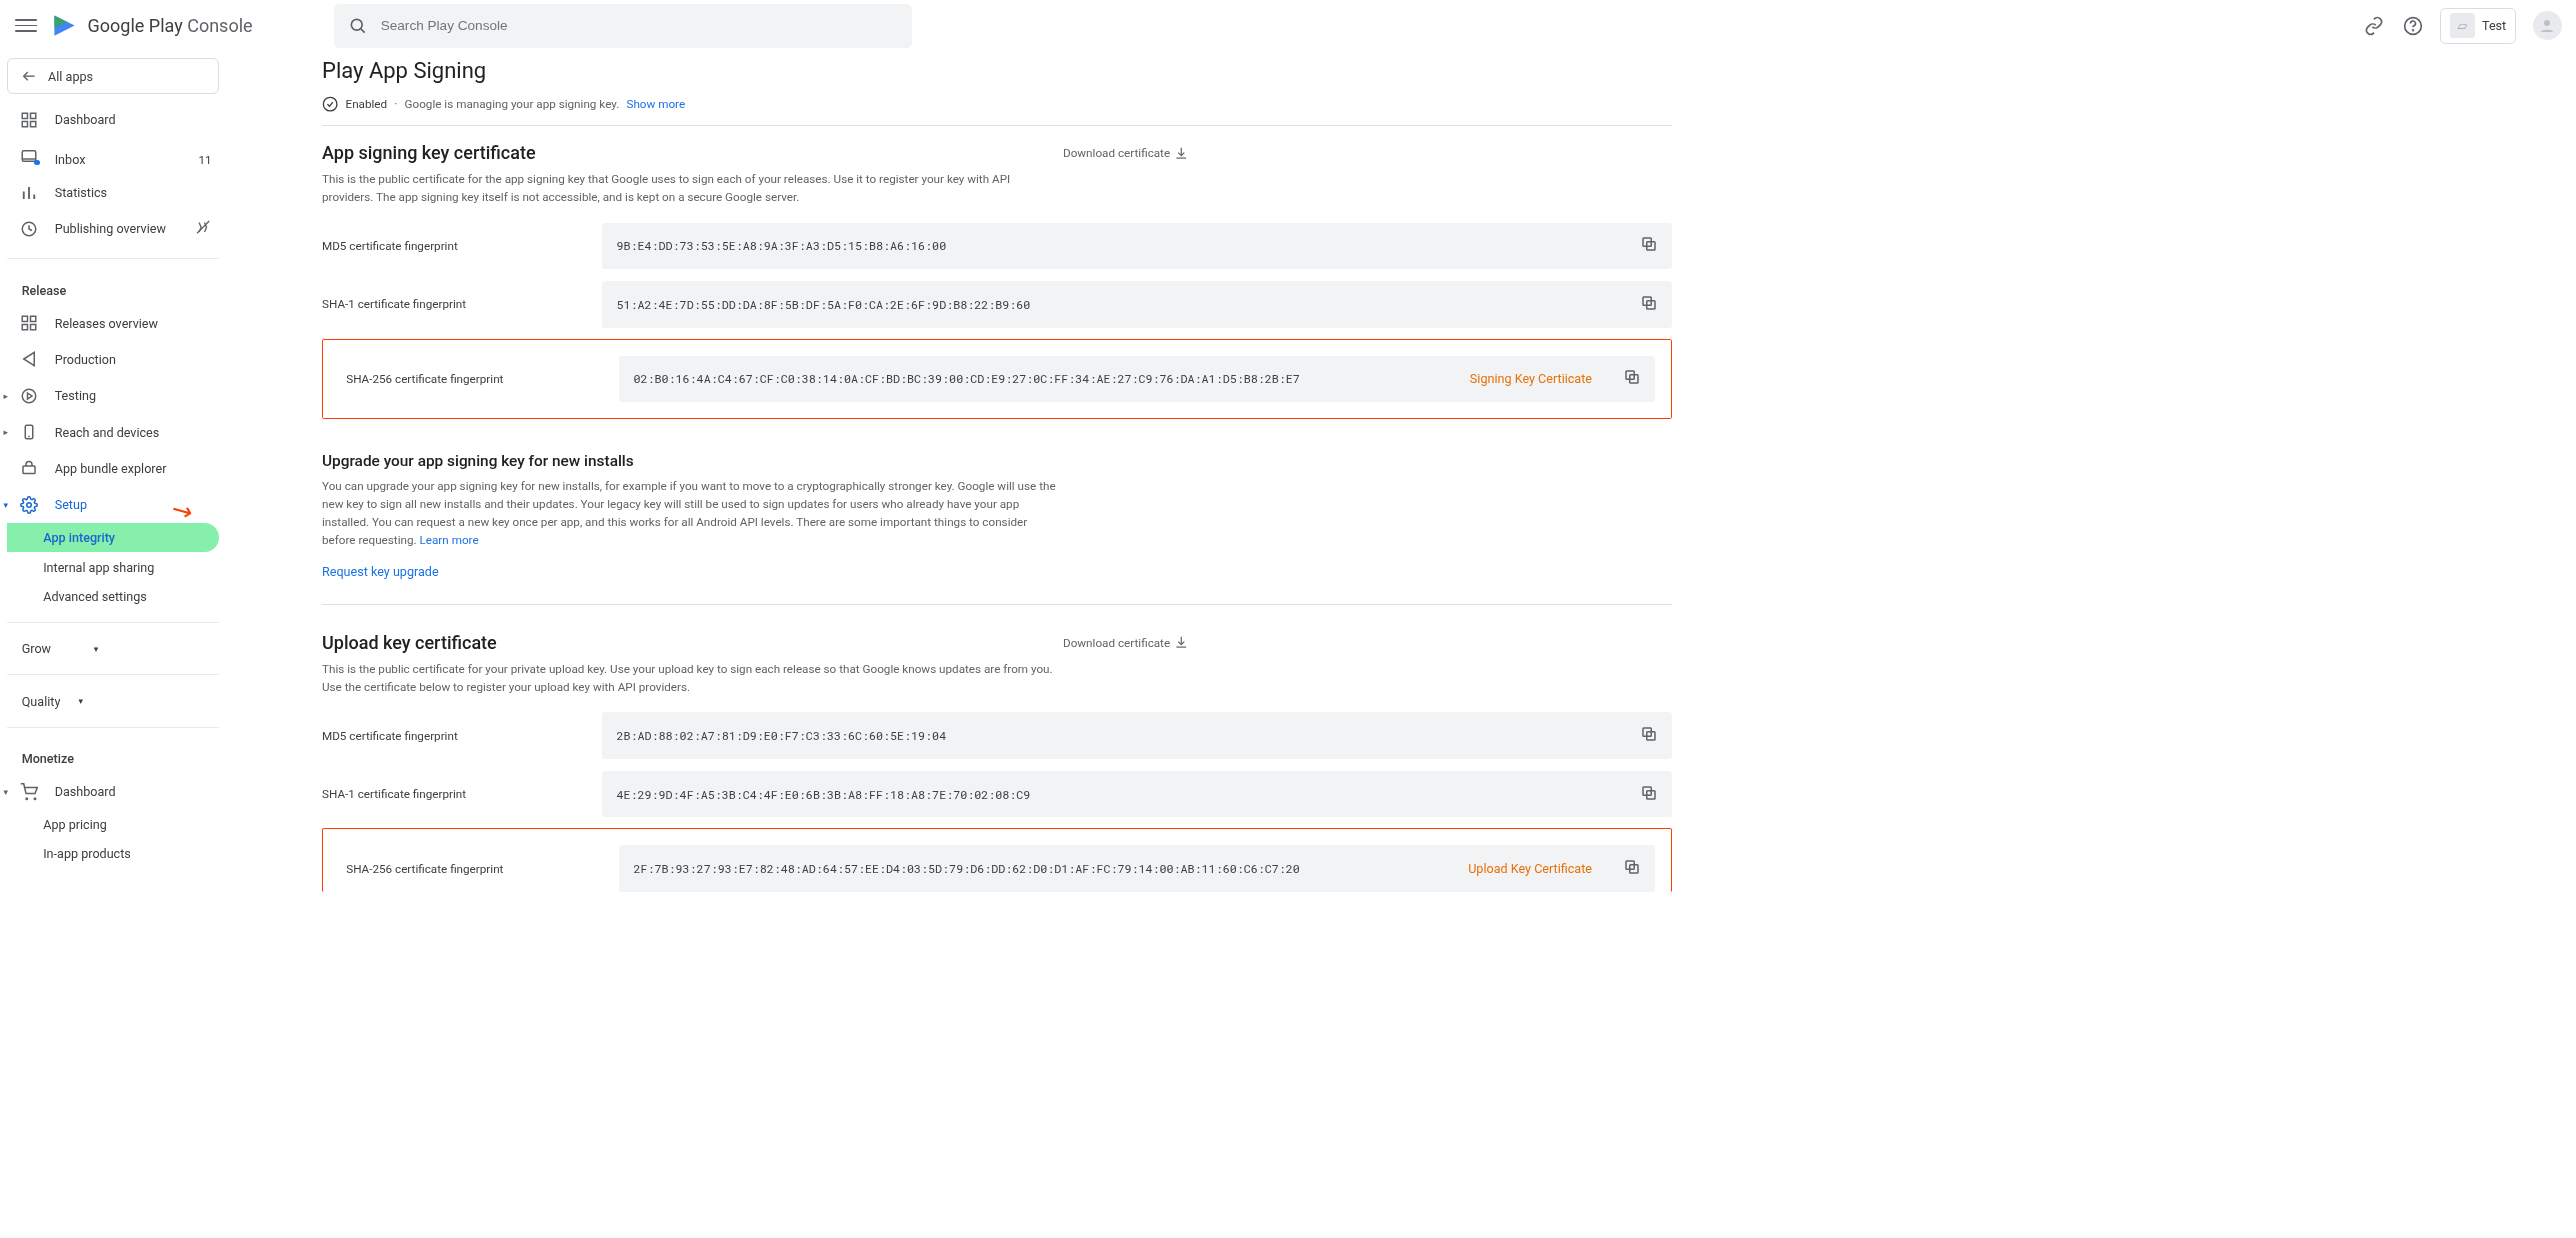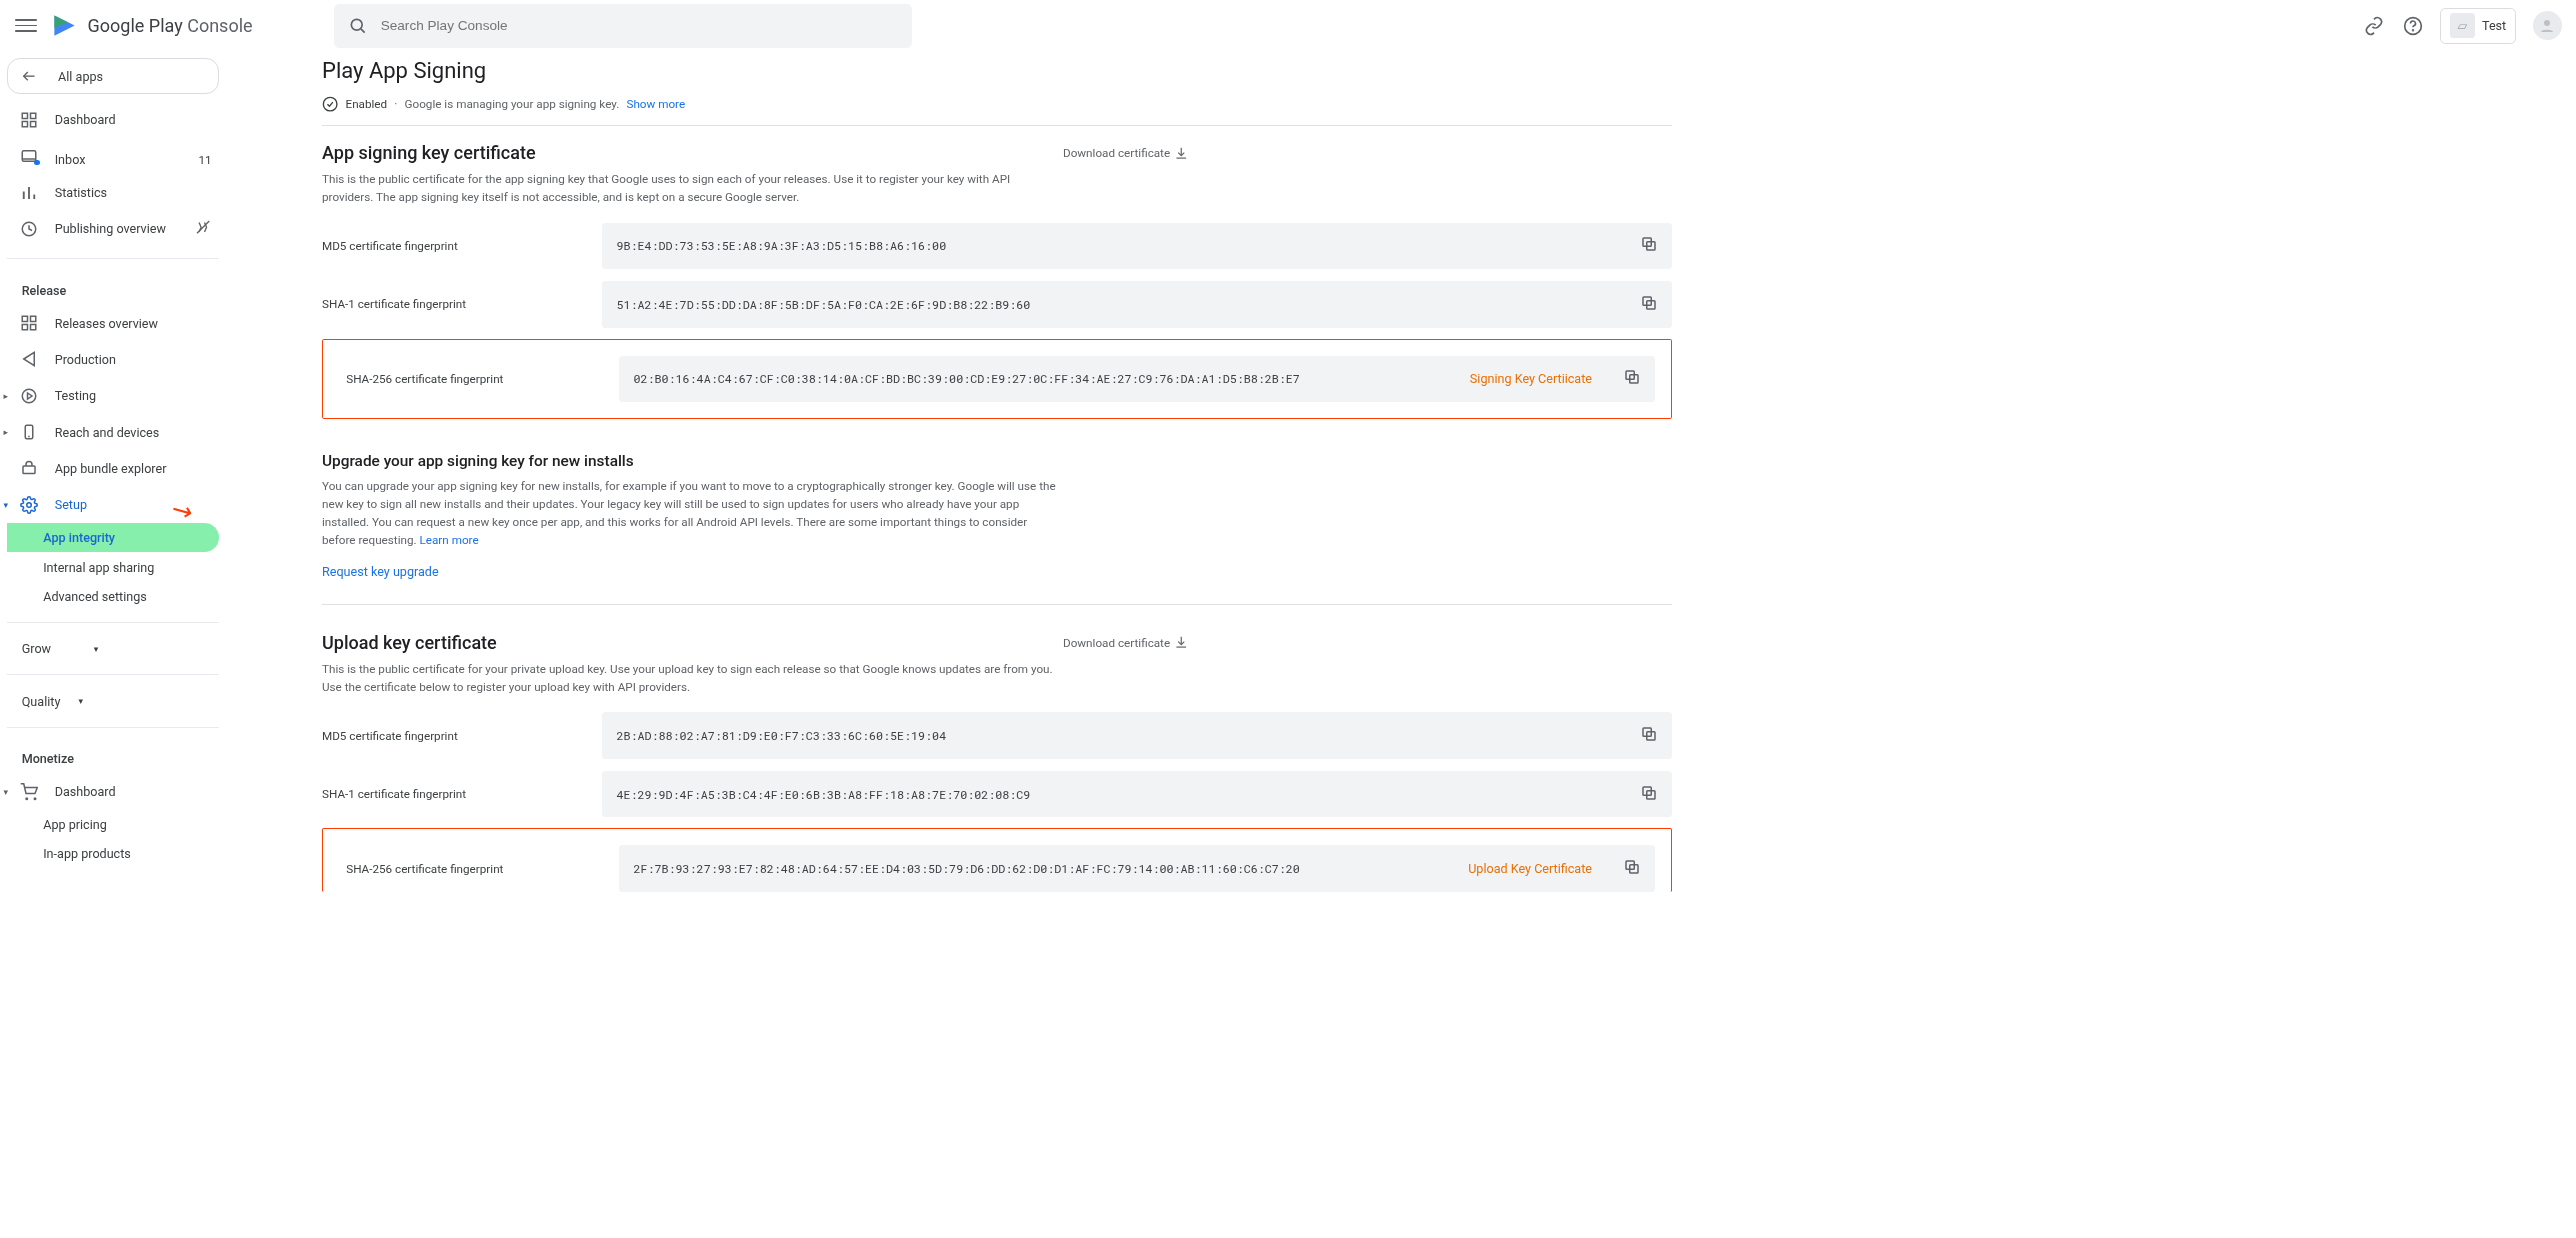--- a/index.html
+++ b/index.html
@@ -17,21 +17,21 @@
 .search-bar input { border: none; background: transparent; outline: none; font-size: 13.6px; flex: 1; color: #5f6368; }
 .topbar-spacer { flex: 1; }
 .topbar-right { display: flex; align-items: center; gap: 16.3px; }
 .icon-btn { width: 22px; height: 22px; display: flex; align-items: center; justify-content: center; cursor: pointer; color: #5f6368; }
 .app-chip { display: flex; align-items: center; gap: 7.2px; border: 0.9px solid #dadce0; border-radius: 5.4px; padding: 3.6px 9px; height: 36px; }
 .app-chip-icon { width: 25px; height: 25px; background: #e8eaed; border-radius: 3.6px; display: flex; align-items: center; justify-content: center; font-size: 12.6px; color: #9aa0a6; }
 .avatar { width: 29px; height: 29px; border-radius: 50%; background: #e8eaed; display: flex; align-items: center; justify-content: center; }
 
 .layout { display: flex; }
 .sidebar { width: 226px; flex-shrink: 0; padding: 7.2px 7.2px 0 7.2px; }
-.all-apps-btn { display: flex; align-items: center; gap: 21px; border: 0.9px solid #dadce0; border-radius: 13px; padding: 9px 12.6px; font-size: 12.6px; color: #3c4043; cursor: pointer; margin-bottom: 7.2px; }
+.all-apps-btn { display: flex; align-items: center; gap: 11px; border: 0.9px solid #dadce0; border-radius: 6px; padding: 9px 12.6px; font-size: 12.6px; color: #3c4043; cursor: pointer; margin-bottom: 7.2px; }
 .nav-item { display: flex; align-items: center; gap: 14.5px; padding: 7.2px 7.2px 7.2px 11px; border-radius: 0 18px 18px 0; cursor: pointer; font-size: 12.6px; color: #3c4043; position: relative; }
 .nav-item.selected { background: #86efac; color: #1967d2; font-weight: 500; }
 .nav-item .icon-slot { width: 22px; height: 22px; display: flex; align-items: center; justify-content: center; color: #5f6368; }
 .nav-item .expand-caret { position: absolute; left: -3.6px; font-size: 9px; color: #5f6368; }
 .nav-item .badge-right { margin-left: auto; font-size: 11.7px; }
 .nav-section-label { padding: 12.6px 11px 7.2px 14.5px; font-size: 12.6px; font-weight: 500; color: #3c4043; }
 .nav-sub { padding-left: 36px; }
 .divider { height: 0.9px; background: #e8eaed; margin: 11px 0; }
 
 .content { flex: 1; padding: 7.2px 90px 36px 96px; max-width: 1536px; }

